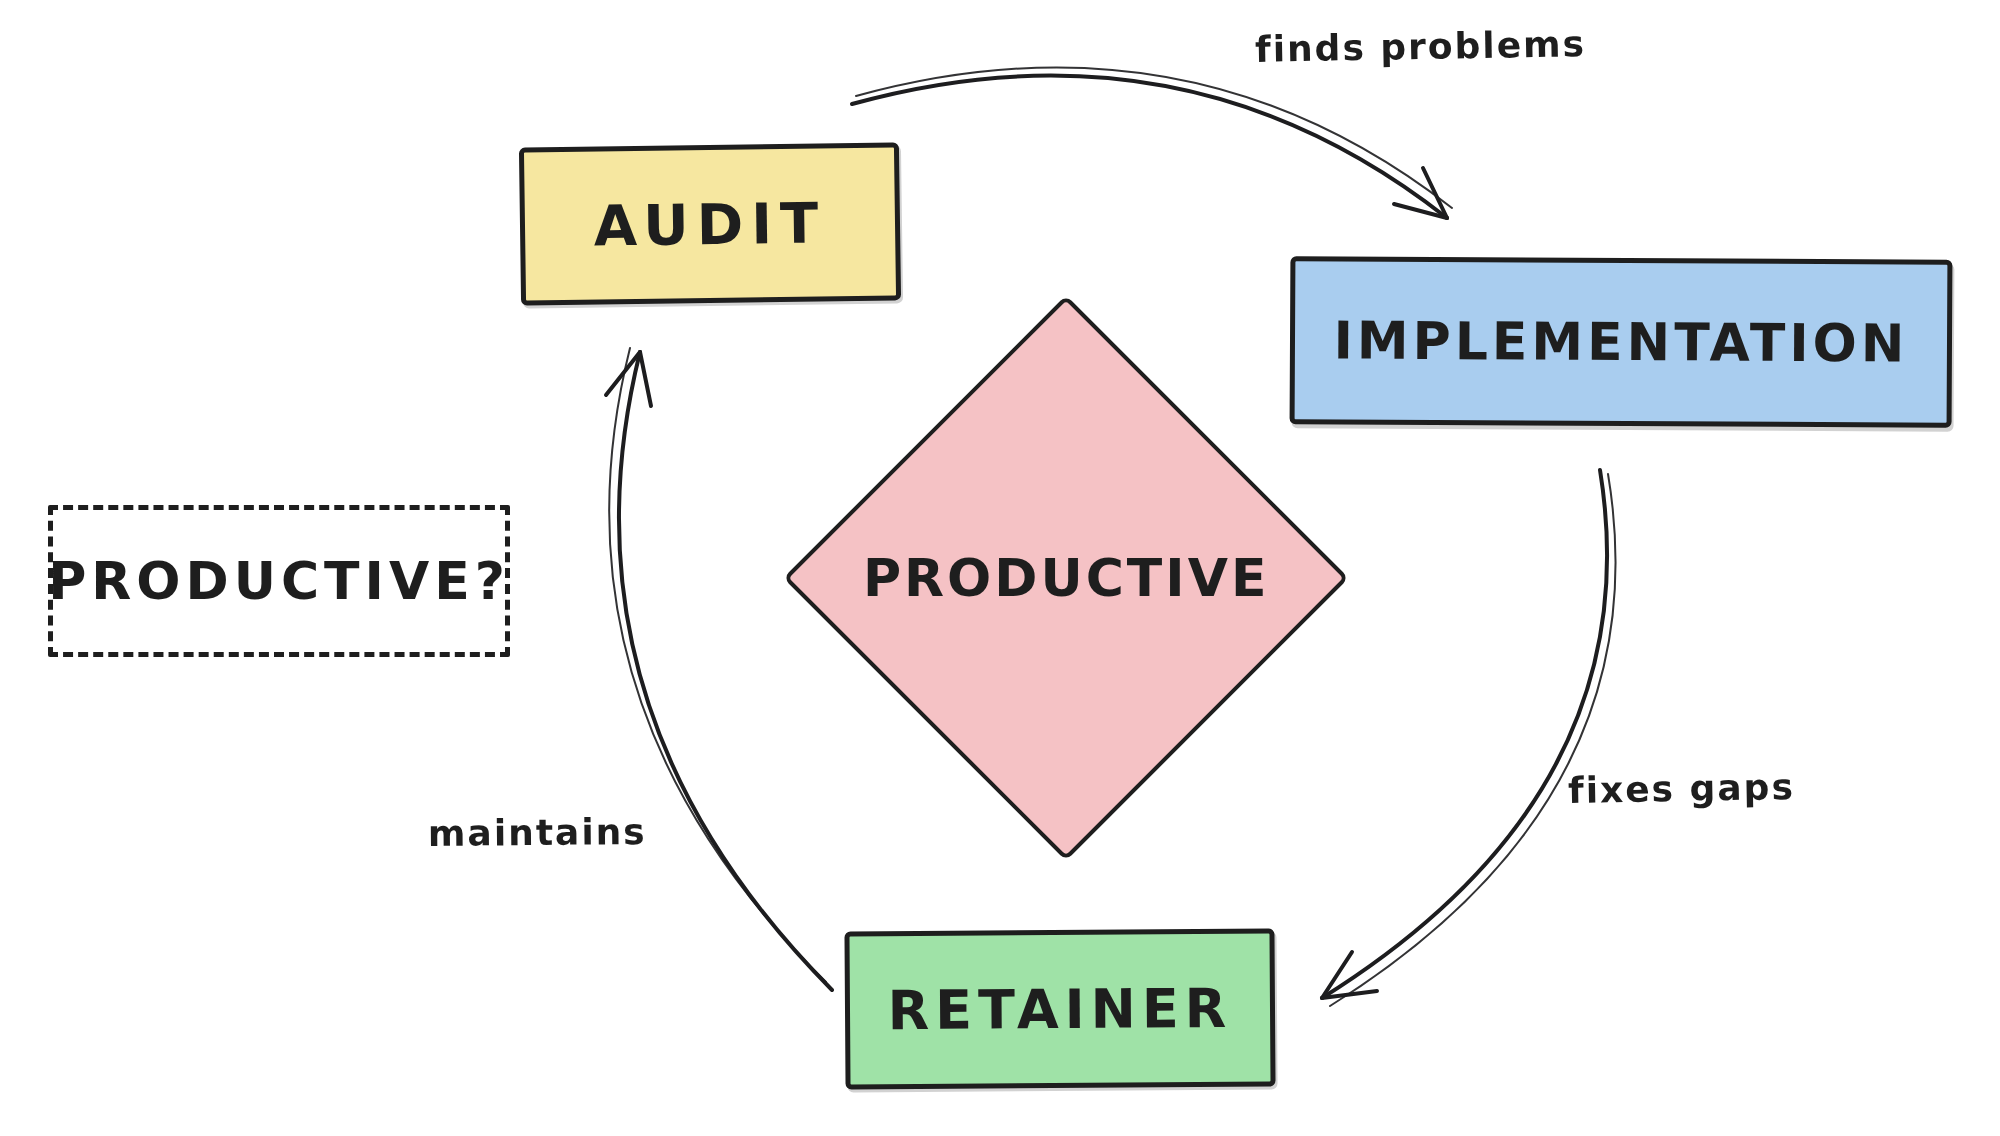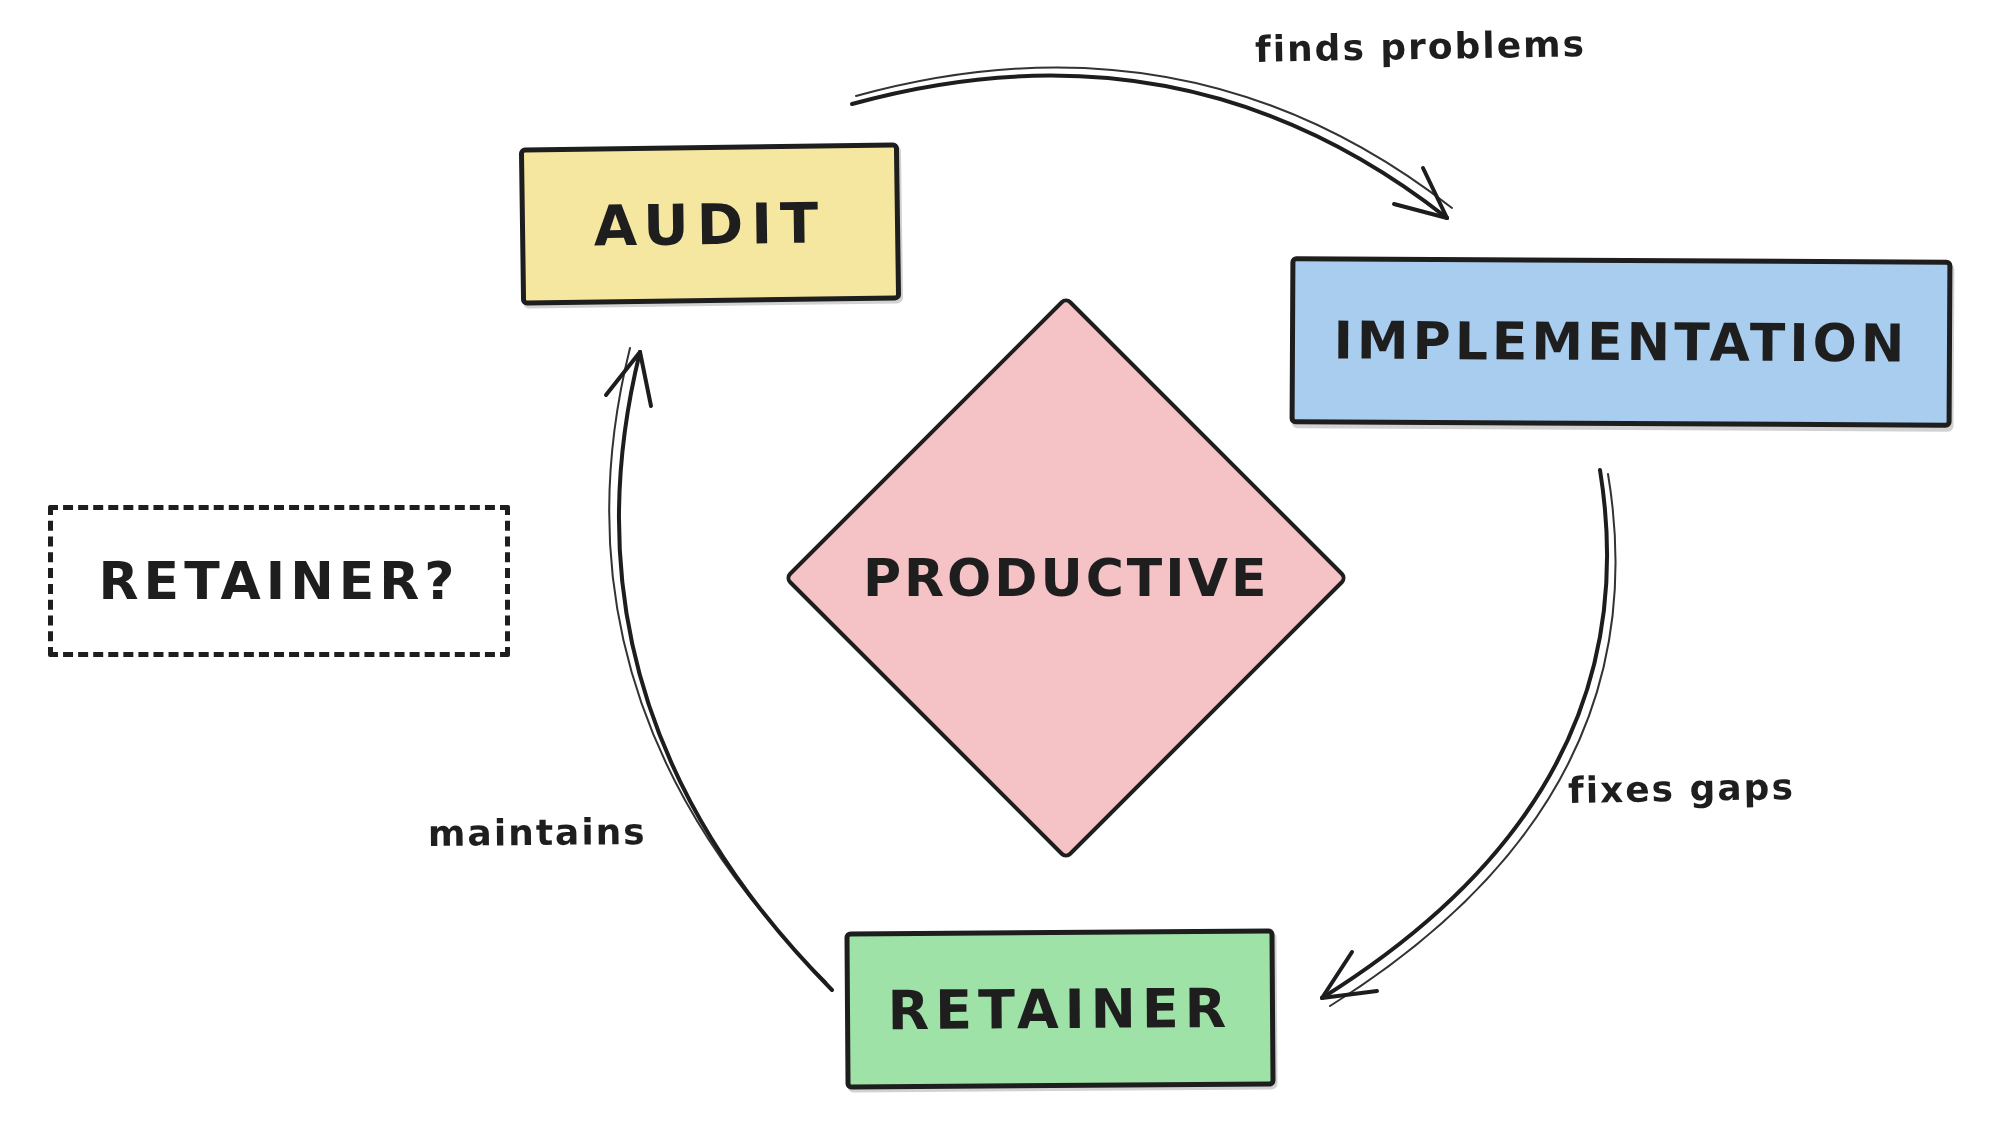--- a/index.html
+++ b/index.html
@@ -135,21 +135,21 @@
 
   <div class="node node-implementation" style="background-color: rgb(169, 205, 239);">
     <span>IMPLEMENTATION</span>
   </div>
 
   <div class="node node-retainer" style="background-color: rgb(159, 226, 167);">
     <span>RETAINER</span>
   </div>
 
   <div class="node node-strategic" style="background-color: rgb(255, 255, 255);">
-    <span>RETAINER?</span>
+    <span>PRODUCTIVE?</span>
   </div>
 
   <div class="diamond" style="background-color: rgb(245, 194, 197);">
     <span class="diamond-label">PRODUCTIVE</span>
   </div>
 
   <div class="edge-label label-finds">finds problems</div>
 
   <div class="edge-label label-fixes">fixes gaps</div>
 

